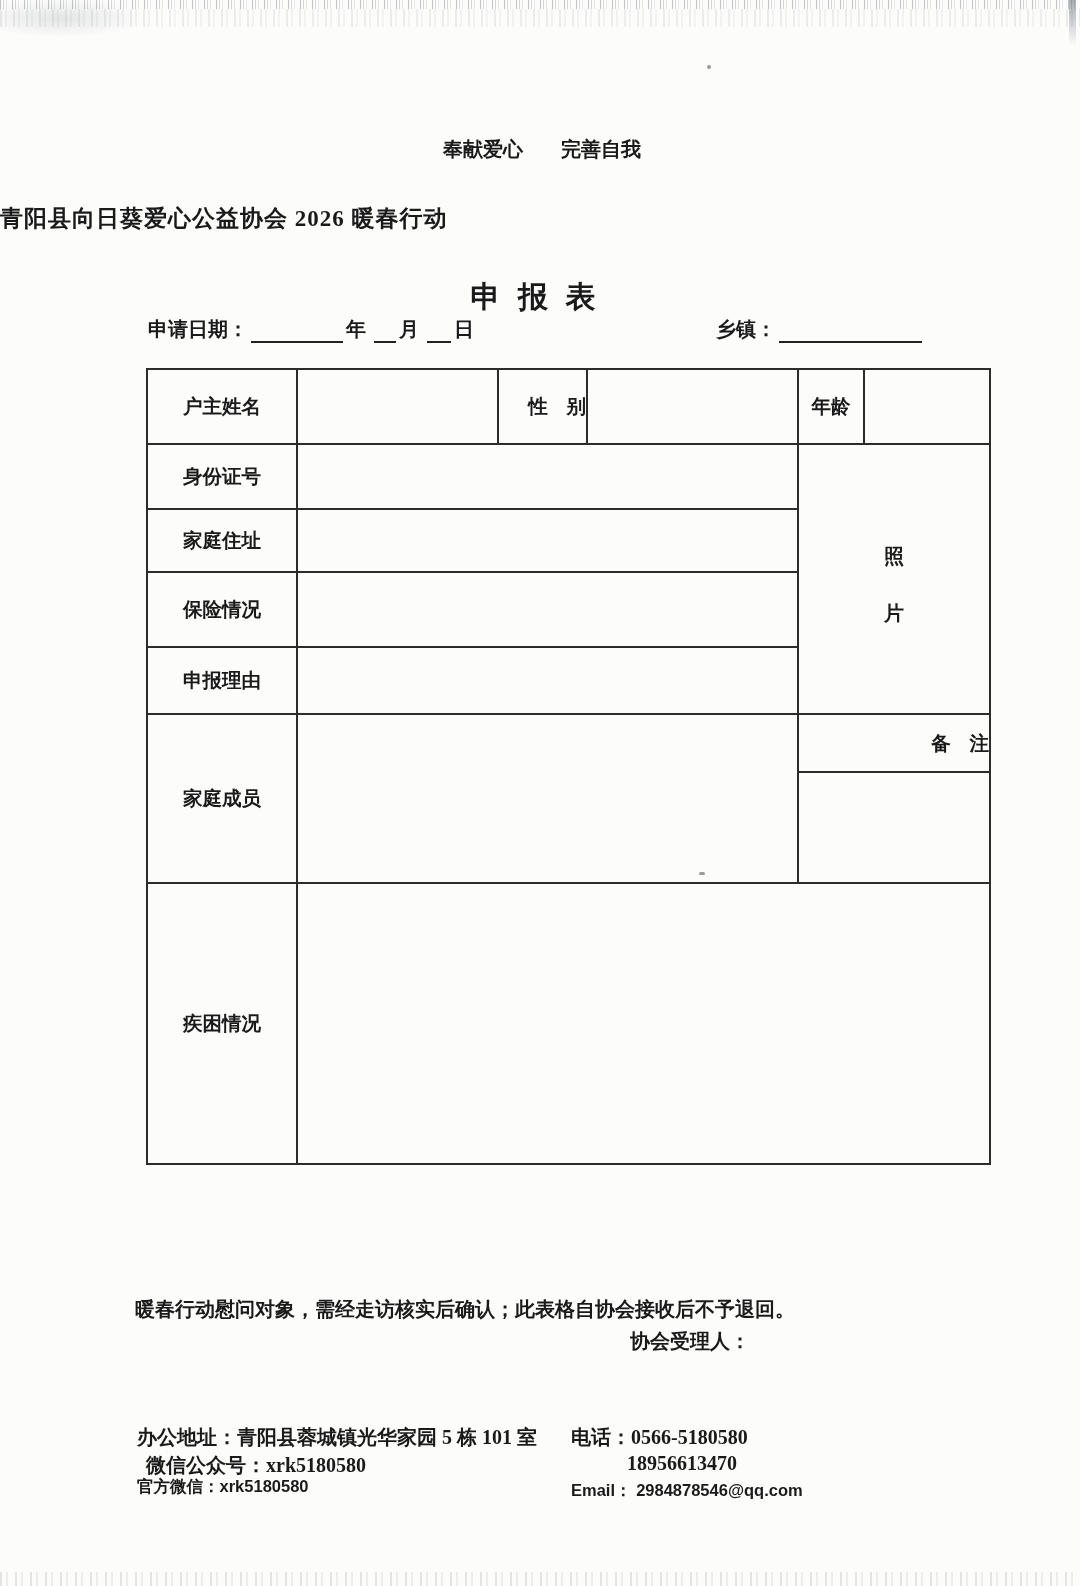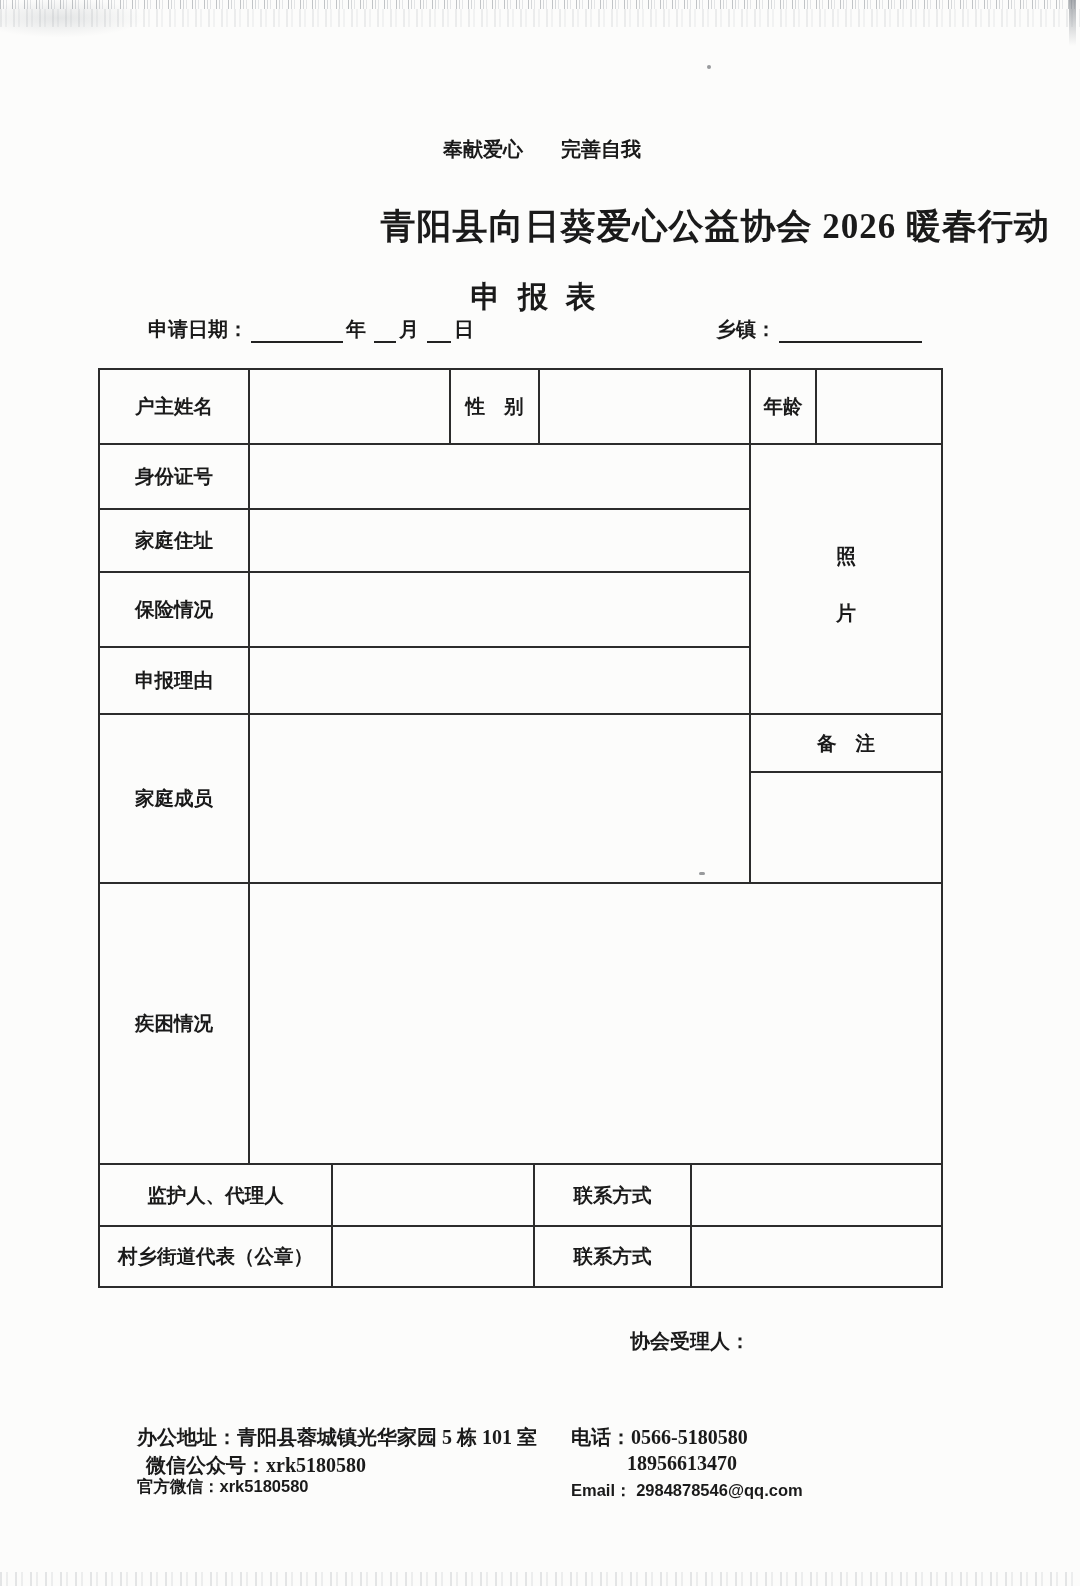--- a/index.html
+++ b/index.html
@@ -22,36 +22,36 @@
   .edge-streak { position:absolute; right:4px; top:0; width:7px; height:46px;
     background:linear-gradient(180deg, rgba(100,106,114,.55), rgba(100,106,114,0)); }
   .speck { position:absolute; background:rgba(70,72,78,.55); border-radius:50%; }
   .speck1 { left:707px; top:65px; width:4px; height:4px; }
   .speck2 { left:699px; top:872px; width:6px; height:3px; border-radius:2px; }
 
   
   .motto { position:absolute; left:443px; top:136px; font-size:20px; font-weight:bold; white-space:nowrap; }
   .motto span { display:inline-block; }
   .motto .gap { width:38px; }
-  .title { position:absolute; left:0; top:203px; width:1050px; text-align:right;
-    font-size:35px; font-weight:bold; letter-spacing:1px; white-space:nowrap; }
+  .title { position:absolute; left:0; top:203px; width:1050px; text-align:left;
+    font-size:23px; font-weight:bold; letter-spacing:1px; white-space:nowrap; }
   .form-name { position:absolute; left:0; top:277px; width:1034px; text-align:center;
     font-size:30px; font-weight:bold; word-spacing:10px;padding-left:16px; }
 
   
   .date-line { position:absolute; left:148px; top:316px; font-size:20px; font-weight:bold; white-space:nowrap; }
   .township-line { position:absolute; left:676px; top:316px; font-size:20px; font-weight:bold; white-space:nowrap;margin-left:40px; }
   .blankline { display:inline-block; border-bottom:2px solid #222; height:20px; vertical-align:bottom; margin:0 3px; }
   .bl-90 { width:92px; } .bl-22 { width:22px; } .bl-24 { width:24px; } .bl-143 { width:143px; }
 
   
-  table.grid { position:absolute; border-collapse:collapse; table-layout:fixed; }
+  table.grid { position:absolute; border-collapse:collapse; table-layout:fixed;margin-left:48px; }
   table.grid td { border:2px solid #2c2c2c; padding:0; vertical-align:middle; }
   td.lbl { font-size:19.5px; font-weight:bold; text-align:center; white-space:nowrap; }
-  td.sp  { word-spacing:14px; }
+  td.sp  { word-spacing:14px;text-align:right; }
   .grid-main { left:98px; top:368px; width:843px; }
   .grid-bottom { left:98px; top:1163px; width:843px; }
   .photo-inner { display:flex; flex-direction:column; align-items:center; justify-content:center; gap:30px;
     padding-top:12px; font-size:20px; font-weight:bold; }
 
   
   .disclaimer { position:absolute; left:135px; top:1296px; font-size:20px; font-weight:bold; white-space:nowrap; }
   .acceptor { position:absolute; left:630px; top:1328px; font-size:20px; font-weight:bold; }
 
   
@@ -137,43 +137,22 @@
     <tr style="height:111px">
       <td colspan="2"></td>
     </tr>
     <tr style="height:281px">
       <td class="lbl">疾困情况</td>
       <td colspan="5"></td>
     </tr>
   </tbody>
     </table>
 
-  <table class="grid grid-bottom">
-    <colgroup>
-      <col style="width:233px">
-        <col style="width:202px">
-        <col style="width:157px">
-        <col style="width:251px">
-    </colgroup>
-    <tbody>
-        <tr style="height:62px">
-      <td class="lbl">监护人、代理人</td>
-      <td></td>
-      <td class="lbl">联系方式</td>
-      <td></td>
-    </tr>
-    <tr style="height:61px">
-      <td class="lbl">村乡街道代表（公章）</td>
-      <td></td>
-      <td class="lbl">联系方式</td>
-      <td></td>
-    </tr>
-  </tbody>
-    </table>
 
+  <div class="disclaimer">暖春行动慰问对象，需经走访核实后确认；此表格自协会接收后不予退回。</div>
   <div class="acceptor">协会受理人：</div>
 
   <div class="foot f-l1">
     <span>办公地址：</span><span>青阳县蓉城镇光华家园 5 栋 101 室</span>
   </div>
   <div class="foot f-l2">
     <span>微信公众号：</span><span>xrk5180580</span>
   </div>
   <div class="foot f-l3 foot-sans">
     <span>官方微信：</span><span>xrk5180580</span>

